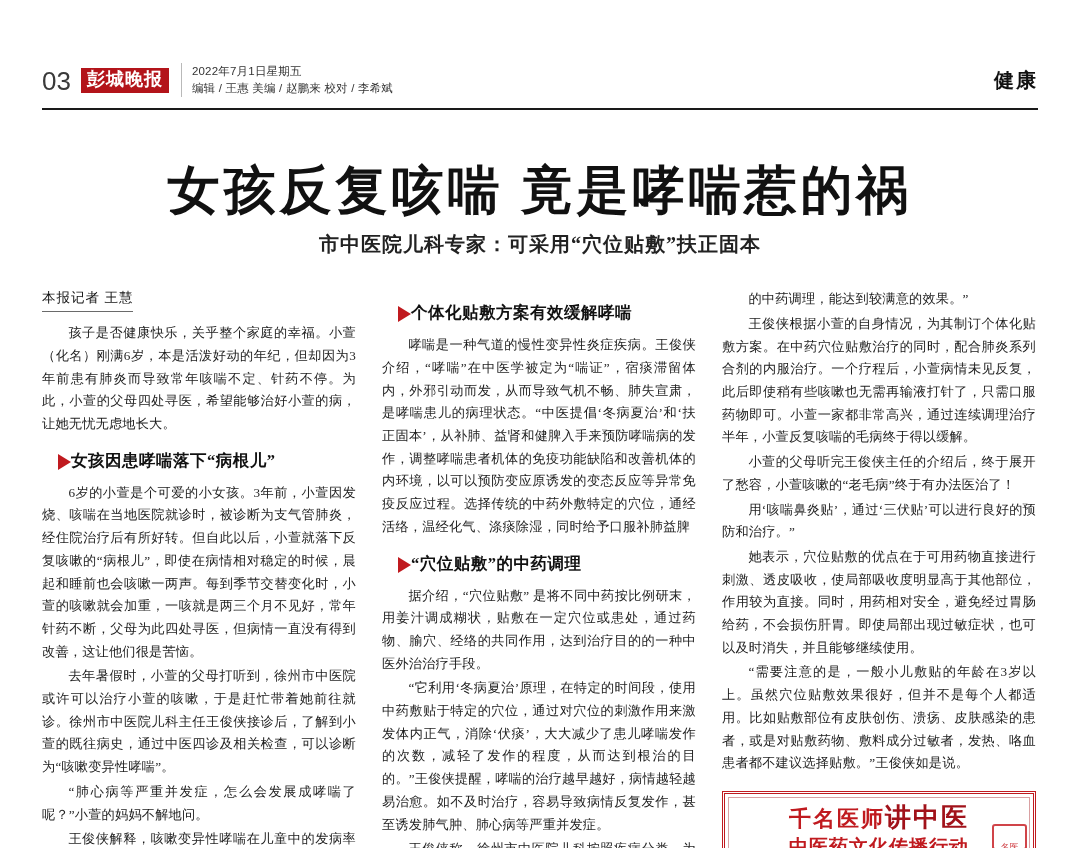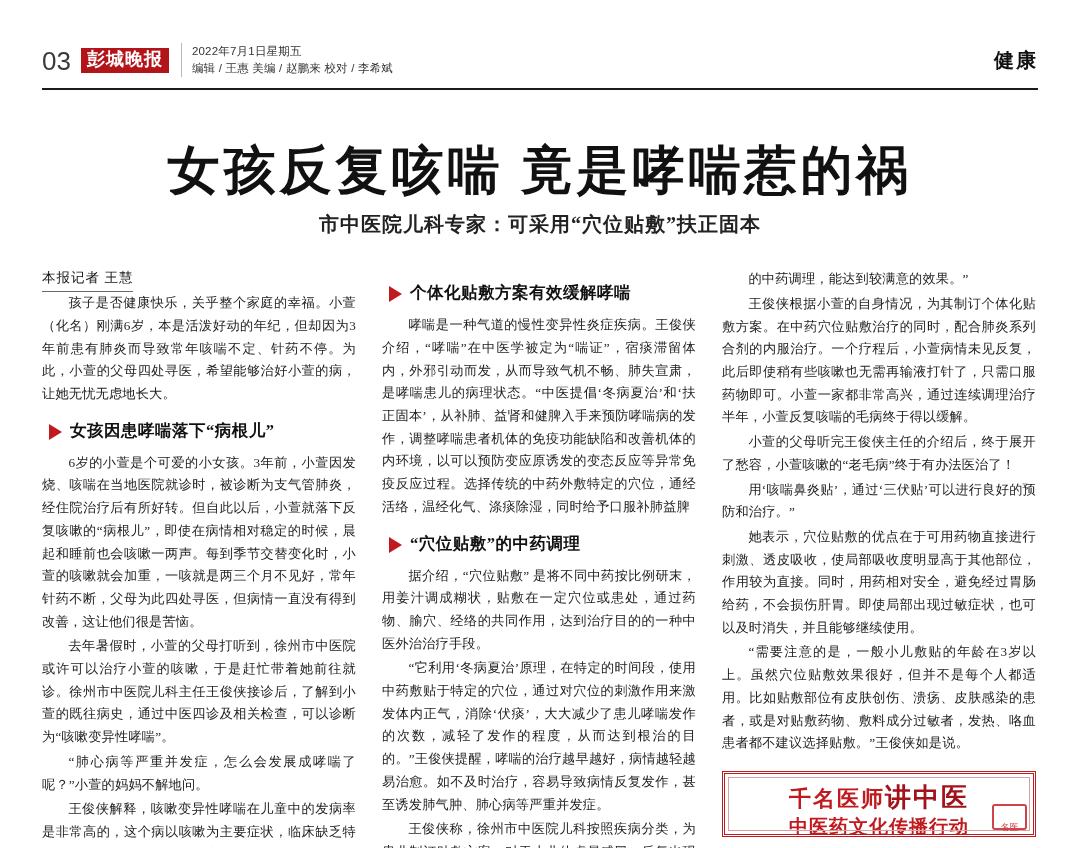--- a/index.html
+++ b/index.html
@@ -23,20 +23,21 @@
     padding: 0 42px;
   }
 
   
   .masthead {
     display: flex;
     align-items: flex-end;
     padding-top: 30px;
     position: relative;
     height: 46px;
+    margin-top: 20px;
   }
   .page-number {
     font-family: "Liberation Sans", sans-serif;
     font-size: 26px;
     font-weight: 400;
     color: #3a3a3a;
     letter-spacing: 0;
     margin-right: 10px;
     line-height: 1;
     position: relative;
@@ -116,35 +117,36 @@
     flex: 0 0 314px;
     position: relative;
   }
   .byline {
     font-size: 13.5px;
     color: #111;
     letter-spacing: 1px;
     border-bottom: 1px solid #6a6a6a;
     padding-bottom: 4px;
     display: inline-block;
+    margin-bottom: 10px;
   }
   p.body {
     font-size: 13.2px;
     line-height: 1.72;
     text-align: justify;
     margin: 0 0 2px 0;
     text-indent: 2em;
     color: #1d1d1d;
     letter-spacing: 0.2px;
   }
   .subhead {
     display: flex;
     align-items: center;
-    gap: 8px;
-    margin: 14px 0 10px 7px;
+    gap: 0;
+    margin: 14px 0 10px 16px;
   }
   .subhead .marker {
     width: 0;
     height: 0;
     border-left: 13px solid #c01a1f;
     border-top: 8px solid transparent;
     border-bottom: 8px solid transparent;
     flex: 0 0 auto;
     position: relative;
     top: 1px;

